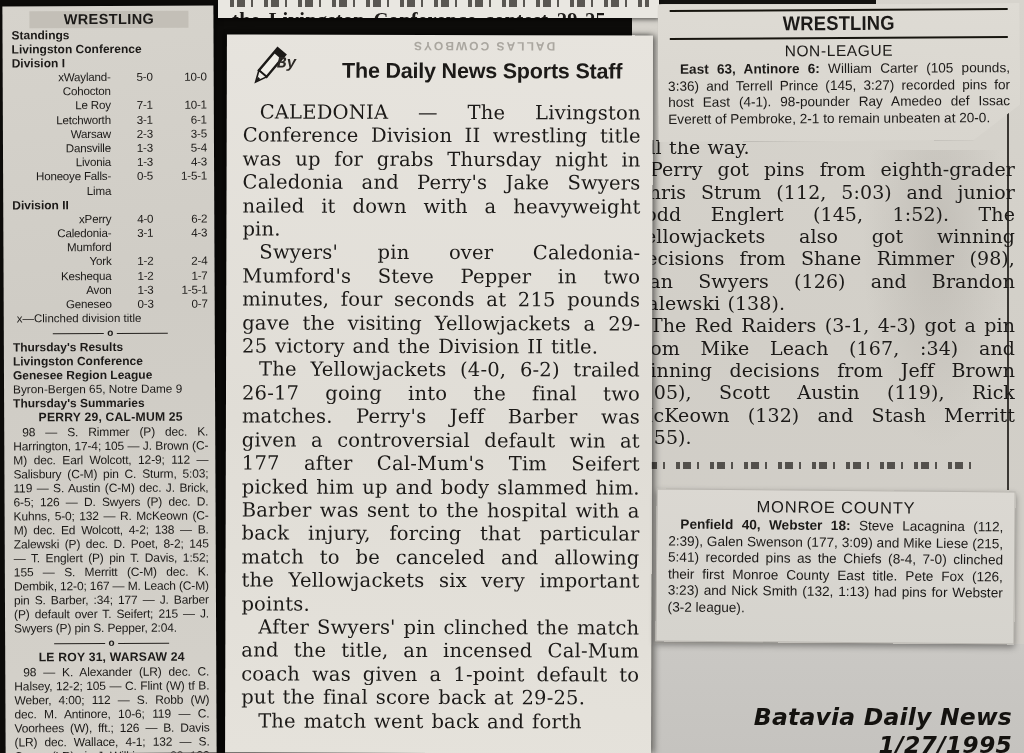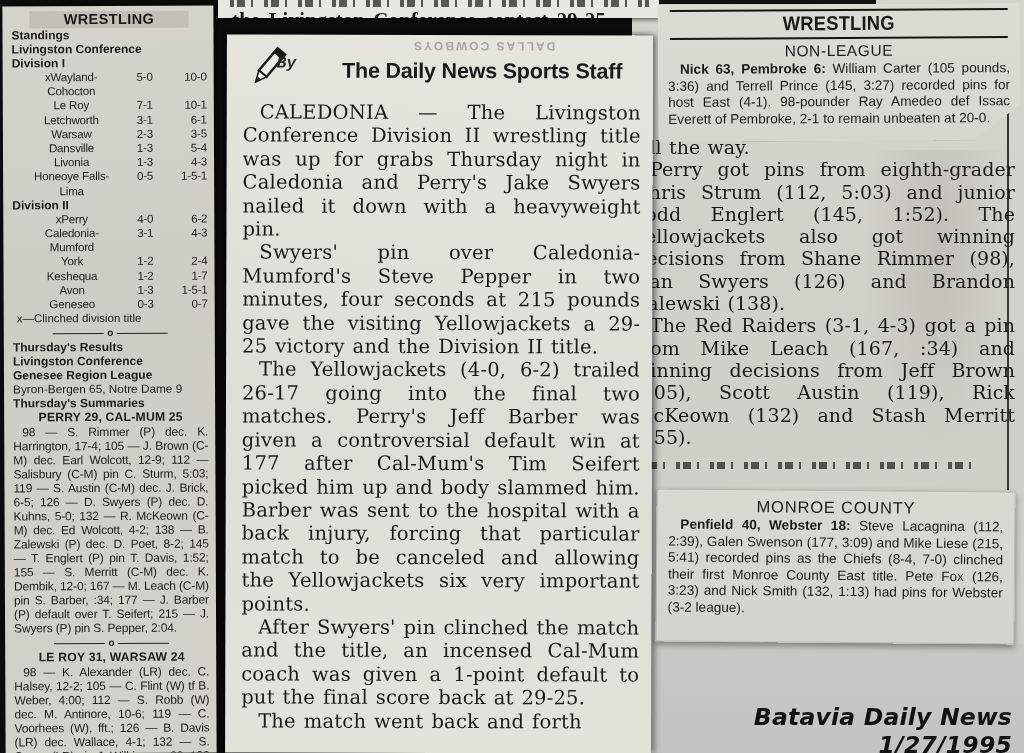--- a/index.html
+++ b/index.html
@@ -8,21 +8,21 @@
 
   
   .clip-left{position:absolute;left:4px;top:6px;width:211px;height:747px;
     background:linear-gradient(175deg,#d6d3cc 0%,#cfccc5 40%,#d4d1ca 100%);
     transform:rotate(-.25deg);box-shadow:3px 0 6px rgba(0,0,0,.55);
     padding:5px 7px 0 9px;box-sizing:border-box;overflow:hidden;}
   .clip-left .hdr{font-weight:bold;text-align:center;font-size:14.5px;line-height:17px;letter-spacing:.4px;}
   .clip-left .hdr-tape{background:rgba(190,186,178,.8);margin:0 18px;}
   .clip-left .sub{font-weight:bold;text-align:left;font-size:12px;line-height:14px;}
   .srow{display:grid;grid-template-columns:1fr 42px 54px;font-size:11.6px;line-height:14.2px;letter-spacing:-.2px;}
-  .srow .sc0{text-align:center;margin-left:20px;}
+  .srow .sc0{text-align:right;margin-left:20px;}
   .srow .sc1{text-align:right;}
   .srow .sc2{text-align:right;}
   .footnote{font-size:11.5px;line-height:14px;padding-left:4px;}
   .divider{display:flex;align-items:center;justify-content:center;gap:3px;margin:3px 40px 2px;}
   .divider .dl{flex:1;border-top:1.6px solid #24211e;}
   .divider .do{font-size:10px;font-weight:bold;line-height:10px;}
   .rline{font-size:11.8px;line-height:14px;}
   .sum-title{font-weight:bold;text-align:center;font-size:12.2px;line-height:15px;letter-spacing:.2px;}
   .sum-text{font-size:12px;line-height:14px;text-align:justify;text-indent:9px;letter-spacing:-.15px;}
 
@@ -233,21 +233,21 @@
         <p class="apara">After Swyers' pin clinched the match and the title, an incensed Cal-Mum coach was given a 1-point default to put the final score back at 29-25.</p>
         <p class="apara">The match went back and forth</p>
       </div>
   </div>
 
   <div class="clip-nonleague">
     <hr class="nl-rule">
     <div class="nl-title">WRESTLING</div>
     <hr class="nl-rule">
     <div class="nl-sub">NON-LEAGUE</div>
-    <p class="nl-body"><span class="lead">Nick 63, Pembroke 6:</span><span> William Carter (105 pounds, 3:36) and Terrell Prince (145, 3:27) recorded pins for host East (4-1). 98-pounder Ray Amedeo def Issac Everett of Pembroke, 2-1 to remain unbeaten at 20-0.</span></p>
+    <p class="nl-body"><span class="lead">East 63, Antinore 6:</span><span> William Carter (105 pounds, 3:36) and Terrell Prince (145, 3:27) recorded pins for host East (4-1). 98-pounder Ray Amedeo def Issac Everett of Pembroke, 2-1 to remain unbeaten at 20-0.</span></p>
   </div>
 
   <div class="clip-monroe">
     <div class="mc-title">MONROE COUNTY</div>
     <p class="mc-body"><span class="lead">Penfield 40, Webster 18:</span><span> Steve Lacagnina (112, 2:39), Galen Swenson (177, 3:09) and Mike Liese (215, 5:41) recorded pins as the Chiefs (8-4, 7-0) clinched their first Monroe County East title. Pete Fox (126, 3:23) and Nick Smith (132, 1:13) had pins for Webster (3-2 league).</span></p>
   </div>
 
   <div class="caption">Batavia Daily News 1/27/1995</div>
 
 </div>

